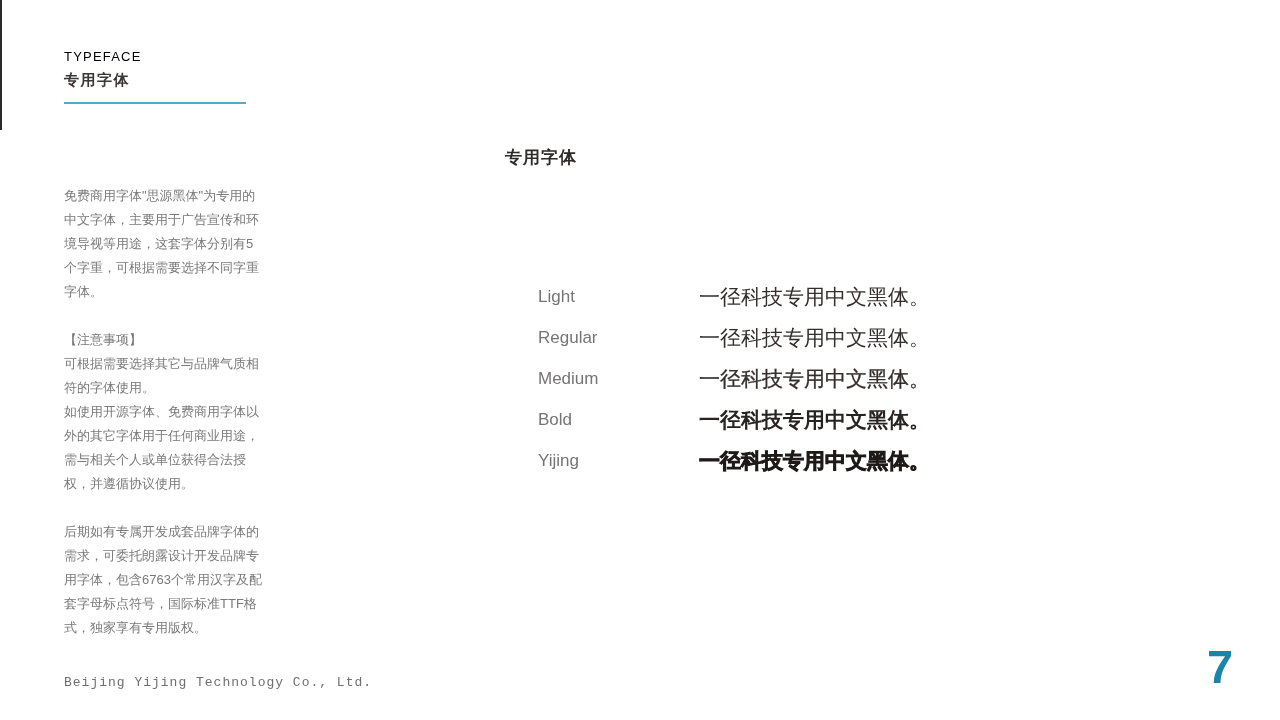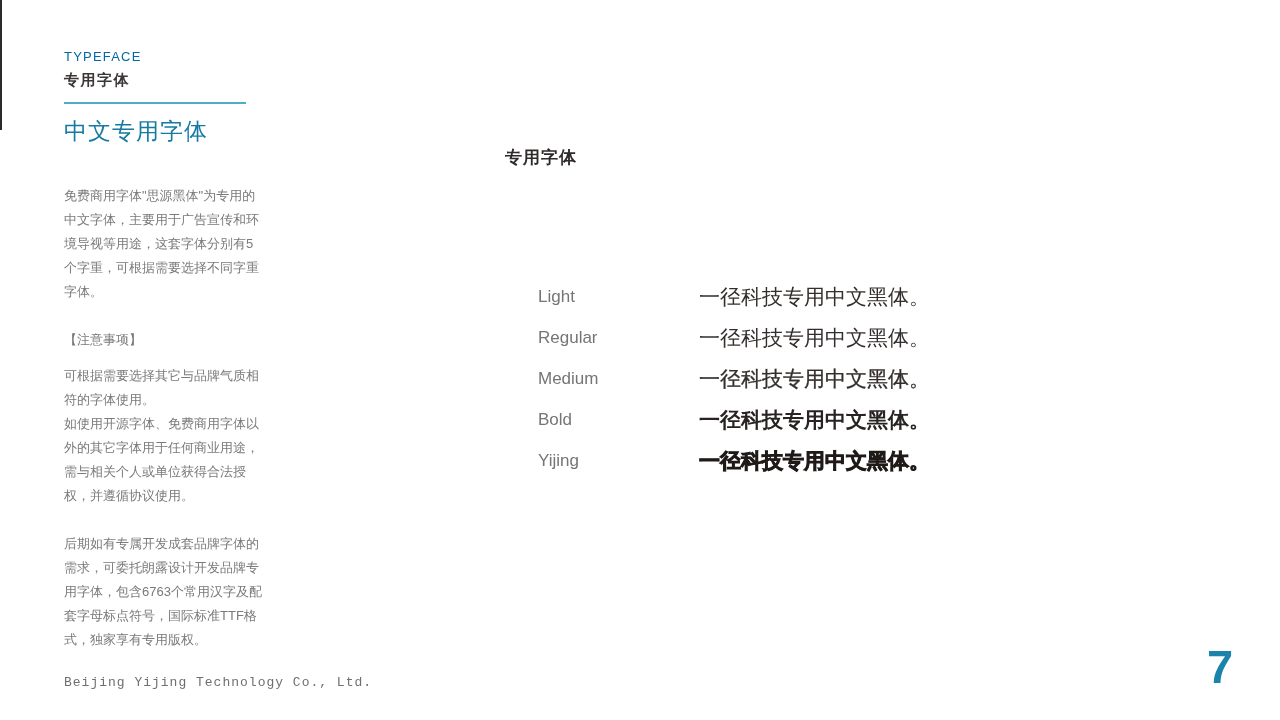--- a/index.html
+++ b/index.html
@@ -9,42 +9,42 @@
   .page { position: absolute; inset: 0; background: #fff; }
 
   .edge-line {
     position: absolute; left: 0; top: 0; width: 2px; height: 130px;
     background: #2b2b2b;
   }
 
   
   .eyebrow {
     position: absolute; left: 64px; top: 49px;
-    font-size: 13px; color: #0369a1; letter-spacing: 1.2px;
+    font-size: 13px; color: #000000; letter-spacing: 1.2px;
   }
   .section-title {
     position: absolute; left: 64px; top: 71px;
     font-size: 15px; color: #3b3735; font-weight: 700; letter-spacing: 1.5px;
   }
   .accent-rule {
     position: absolute; left: 64px; top: 102px;
     width: 182px; height: 2px; background: #53aac9;
   }
   .page-heading {
     position: absolute; left: 64px; top: 116px;
     font-size: 23px; color: #1579a2; font-weight: 500; letter-spacing: 1px;
   }
 
   
   .sidebar {
     position: absolute; left: 64px; top: 184px; width: 202px;
     font-size: 13px; line-height: 24px; color: #7b7979;
   }
   .sidebar .block { margin-bottom: 24px; }
-  .sidebar .notice-title { margin-bottom: 12px; }
+  .sidebar .notice-title { margin-bottom: 0; }
 
   
   .specimen-name {
     position: absolute; left: 505px; top: 146px;
     font-size: 17px; color: #2f2b2a; font-weight: 700; letter-spacing: 1px;
   }
   .weight-rows {
     position: absolute; left: 502px; top: 276px;
   }
   .weight-row {
@@ -75,21 +75,20 @@
 </head>
 <body>
 
 <div class="page">
 
   <div class="edge-line"></div>
 
   <div class="eyebrow">TYPEFACE</div>
   <div class="section-title">专用字体</div>
   <div class="accent-rule"></div>
-  <h1 class="page-heading">中文专用字体</h1>
 
   <aside class="sidebar">
     <p class="block">免费商用字体"思源黑体"为专用的中文字体，主要用于广告宣传和环境导视等用途，这套字体分别有5个字重，可根据需要选择不同字重字体。</p>
     <div class="block">
       <div class="notice-title">【注意事项】</div>
       <div>可根据需要选择其它与品牌气质相符的字体使用。</div>
       <div>如使用开源字体、免费商用字体以外的其它字体用于任何商业用途，需与相关个人或单位获得合法授权，并遵循协议使用。</div>
     </div>
     <p class="block">后期如有专属开发成套品牌字体的需求，可委托朗露设计开发品牌专用字体，包含6763个常用汉字及配套字母标点符号，国际标准TTF格式，独家享有专用版权。</p>
   </aside>

